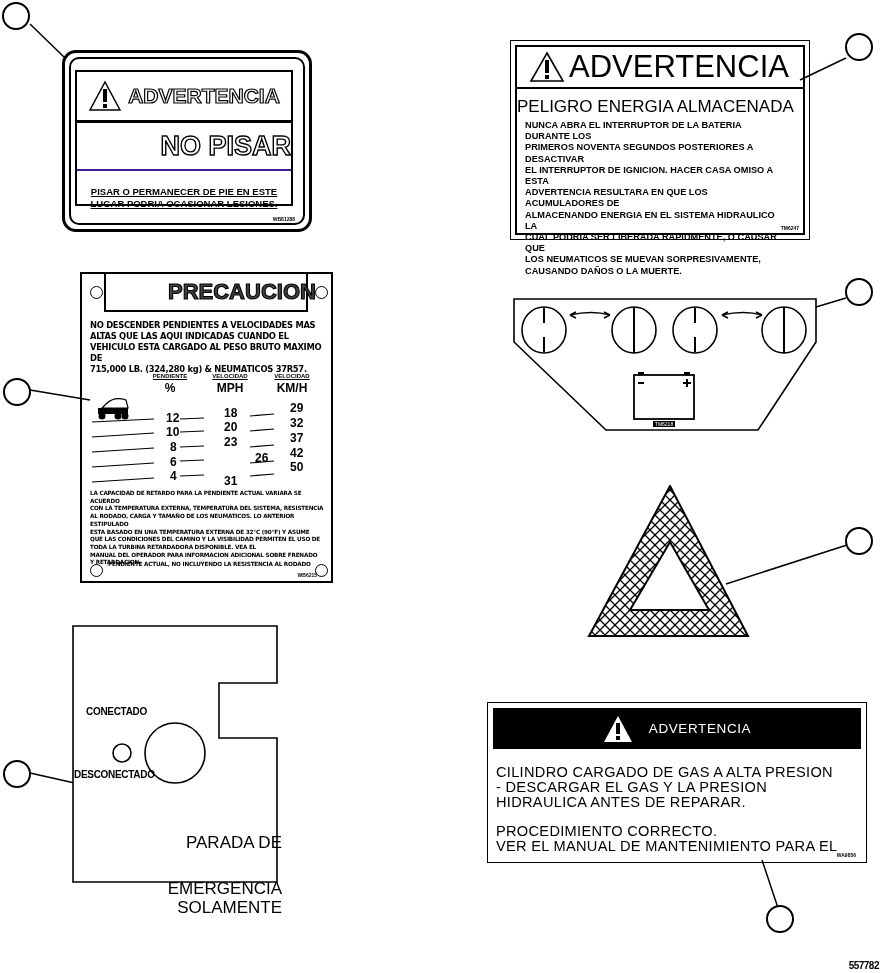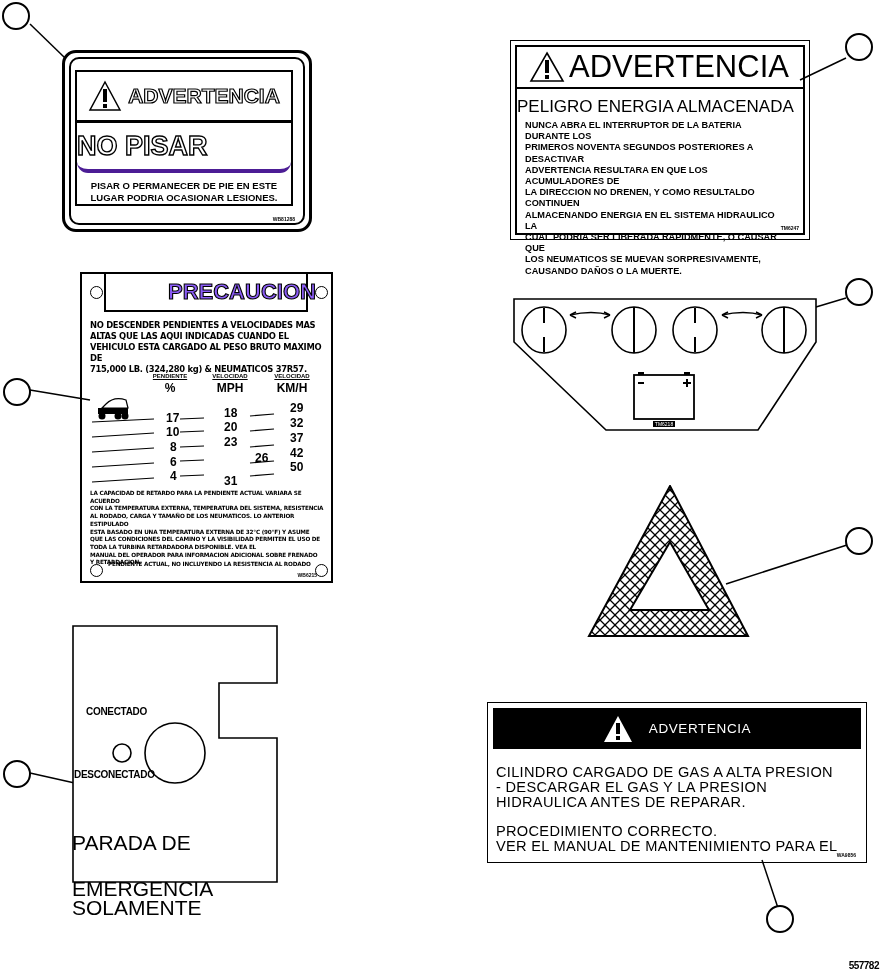--- a/index.html
+++ b/index.html
@@ -7,57 +7,57 @@
   .abs { position:absolute; }
   .callout { position:absolute; width:28px; height:28px; border:2px solid #000; border-radius:50%; background:#fff; box-sizing:border-box; }
   svg.lines { position:absolute; left:0; top:0; width:885px; height:973px; pointer-events:none; }
 
   
   #d1 { left:62px; top:50px; width:250px; height:182px; border:3px solid #000; border-radius:14px; box-sizing:border-box; }
   #d1 .inner { position:absolute; left:4px; top:4px; right:4px; bottom:4px; border:2px solid #000; border-radius:10px; }
   #d1 .panel { position:absolute; left:10px; top:17px; width:218px; height:136px; border:2px solid #000; box-sizing:border-box; }
   #d1 .hdr { height:48px; border-bottom:3px solid #000; display:flex; align-items:center; justify-content:center; gap:6px; }
   #d1 .hdr .title { font-size:21px; font-weight:bold; color:#fff; -webkit-text-stroke:1.2px #000; letter-spacing:0px; }
-  #d1 .mid { height:46px; border-bottom:4px solid #4c1d95; display:flex; align-items:center; justify-content:flex-start;border-radius:11px; }
+  #d1 .mid { height:46px; border-bottom:2px solid #4c1d95; display:flex; align-items:center; justify-content:flex-end; }
   #d1 .mid span { font-size:27px; font-weight:bold; color:#fff; -webkit-text-stroke:1.4px #000; }
-  #d1 .bot { font-size:9.5px; font-weight:bold; text-align:center; line-height:12px; padding-top:7px; }
+  #d1 .bot { font-size:9.5px; font-weight:bold; text-align:center; line-height:12px; padding-top:15px;text-decoration:underline; }
   #d1 .pn { position:absolute; right:14px; bottom:7px; font-size:5px; font-weight:bold; }
 
   
   #d2 { left:510px; top:40px; width:300px; height:200px; border:1.5px solid #000; box-sizing:border-box; }
   #d2 .frame { position:absolute; left:4px; top:4px; right:4px; bottom:4px; border:2.5px solid #000; }
   #d2 .hdr { height:40px; border-bottom:2.5px solid #000; display:flex; align-items:center; padding-left:12px; gap:4px; }
   #d2 .hdr .title { font-size:31px; letter-spacing:0px; }
   #d2 .sub { font-size:17px; margin-top:8px; }
   #d2 .body { font-size:9.2px; font-weight:bold; line-height:11.2px; padding:3px 20px 0 8px; }
   #d2 .pn { position:absolute; right:4px; bottom:2px; font-size:5px; font-weight:bold; }
 
   
   #d3 { left:80px; top:272px; width:253px; height:311px; border:2px solid #000; box-sizing:border-box; }
   #d3 .hole { position:absolute; width:11px; height:11px; border:1.5px solid #000; border-radius:50%; }
   #d3 .hdr { position:absolute; left:22px; top:0px; width:204px; height:38px; border:2px solid #000; border-top:none; display:flex; align-items:center; gap:8px; padding-left:6px; box-sizing:border-box; }
-  #d3 .hdr .title { font-size:22px; color:#8b5cf6; -webkit-text-stroke:1.1px #000; font-weight:bold;padding-left:48px; }
+  #d3 .hdr .title { font-size:22px; color:#404040; -webkit-text-stroke:1.1px #000; font-weight:bold;padding-left:48px; }
   #d3 .intro { position:absolute; left:8px; top:46px; width:240px; font-size:8.4px; font-weight:bold; line-height:11px; font-family:"DejaVu Sans", sans-serif; letter-spacing:-0.3px; }
   #d3 .colhdr { position:absolute; font-size:6px; font-weight:bold; text-decoration:underline; text-align:center; width:60px; }
   #d3 .colunit { position:absolute; font-size:12px; font-weight:bold; text-align:center; width:60px; }
   #d3 .val { position:absolute; font-size:12px; font-weight:bold; }
   #d3 .para { position:absolute; left:8px; top:216px; width:238px; font-size:5.7px; font-weight:bold; line-height:7.7px; letter-spacing:-0.2px; font-family:"DejaVu Sans", sans-serif; }
   #d3 .foot { position:absolute; left:26px; top:287px; font-size:5.7px; font-weight:bold; font-family:"DejaVu Sans", sans-serif; letter-spacing:-0.2px; }
   #d3 .pn { position:absolute; right:14px; bottom:3px; font-size:5px; font-weight:bold; }
 
   
   #d4 { left:510px; top:295px; width:320px; height:140px; }
 
   
   #d5 { left:585px; top:485px; width:170px; height:155px; }
 
   
   #d6 { left:72px; top:625px; width:210px; height:260px; }
   #d6 .lbl { position:absolute; font-size:10px; font-weight:bold; letter-spacing:-0.3px;margin-top:48px; }
-  #d6 .big { position:absolute; left:0; width:210px; text-align:left; font-size:21px; line-height:19px; }
+  #d6 .big { position:absolute; left:0; width:210px; text-align:right; font-size:17px; line-height:19px; }
 
   
   #d7 { left:487px; top:702px; width:380px; height:161px; border:1.5px solid #000; box-sizing:border-box; }
   #d7 .bar { position:absolute; left:5px; top:5px; right:5px; height:41px; background:#000; display:flex; align-items:center; justify-content:center; gap:16px; }
   #d7 .bar .title { color:#fff; font-size:13.5px; letter-spacing:0.6px; }
   #d7 .txt { position:absolute; left:8px; top:62px; width:370px; font-size:14.6px; line-height:15px; letter-spacing:0.3px; }
   #d7 .txt p { margin:0 0 14px 0; }
   #d7 .pn { position:absolute; right:10px; bottom:4px; font-size:5px; font-weight:bold; }
 
   #drawing-number { position:absolute; right:6px; bottom:2px; font-size:10px; font-weight:bold; letter-spacing:-0.5px; }
@@ -112,22 +112,22 @@
         <polygon points="18,2 34,30 2,30" fill="#fff" stroke="#000" stroke-width="1.6"></polygon>
         <rect x="16" y="9" width="4" height="13" fill="#000"></rect>
           <rect x="16" y="24" width="4" height="4" fill="#000"></rect>
       </svg>
       <span class="title">ADVERTENCIA</span>
     </div>
     <div class="sub">PELIGRO ENERGIA ALMACENADA</div>
     <div class="body">
       <div>NUNCA ABRA EL INTERRUPTOR DE LA BATERIA DURANTE LOS</div>
       <div>PRIMEROS NOVENTA SEGUNDOS POSTERIORES A DESACTIVAR</div>
+      <div>EL INTERRUPTOR DE IGNICION.  HACER CASA OMISO A ESTA</div>
       <div>ADVERTENCIA RESULTARA EN QUE LOS ACUMULADORES DE</div>
-      <div>LA DIRECCION NO DRENEN, Y COMO RESULTALDO CONTINUEN</div>
       <div>ALMACENANDO ENERGIA EN EL SISTEMA HIDRAULICO LA</div>
       <div>CUAL PODRIA SER LIBERADA RAPIDMENTE, O CAUSAR QUE</div>
       <div>LOS NEUMATICOS SE MUEVAN SORPRESIVAMENTE,</div>
       <div>CAUSANDO DAÑOS O LA MUERTE.</div>
     </div>
     <div class="pn">TM6247</div>
   </div>
 </div>
 
 <div id="d3" class="abs">
@@ -176,21 +176,21 @@
         <line x1="98" y1="55" x2="122" y2="54"></line>
         <line x1="168" y1="55" x2="192" y2="53"></line>
       <line x1="10" y1="75" x2="72" y2="71"></line>
         <line x1="98" y1="69" x2="122" y2="68"></line>
         <line x1="168" y1="71" x2="192" y2="69"></line>
       <line x1="10" y1="90" x2="72" y2="86"></line>
         <line x1="98" y1="84" x2="122" y2="83"></line>
         <line x1="168" y1="84" x2="192" y2="82"></line>
     </g>
   </svg>
-  <div class="val" style="left:84px;top:137px;">17</div>
+  <div class="val" style="left:84px;top:137px;">12</div>
   <div class="val" style="left:84px;top:151px;">10</div>
   <div class="val" style="left:88px;top:166px;">8</div>
   <div class="val" style="left:88px;top:181px;">6</div>
   <div class="val" style="left:88px;top:195px;">4</div>
   <div class="val" style="left:142px;top:132px;">18</div>
   <div class="val" style="left:142px;top:146px;">20</div>
   <div class="val" style="left:142px;top:161px;">23</div>
   <div class="val" style="left:157px;top:177px;margin-left:16px;">26</div>
   <div class="val" style="left:142px;top:192px;margin-top:8px;">31</div>
   <div class="val" style="left:208px;top:127px;">29</div>

